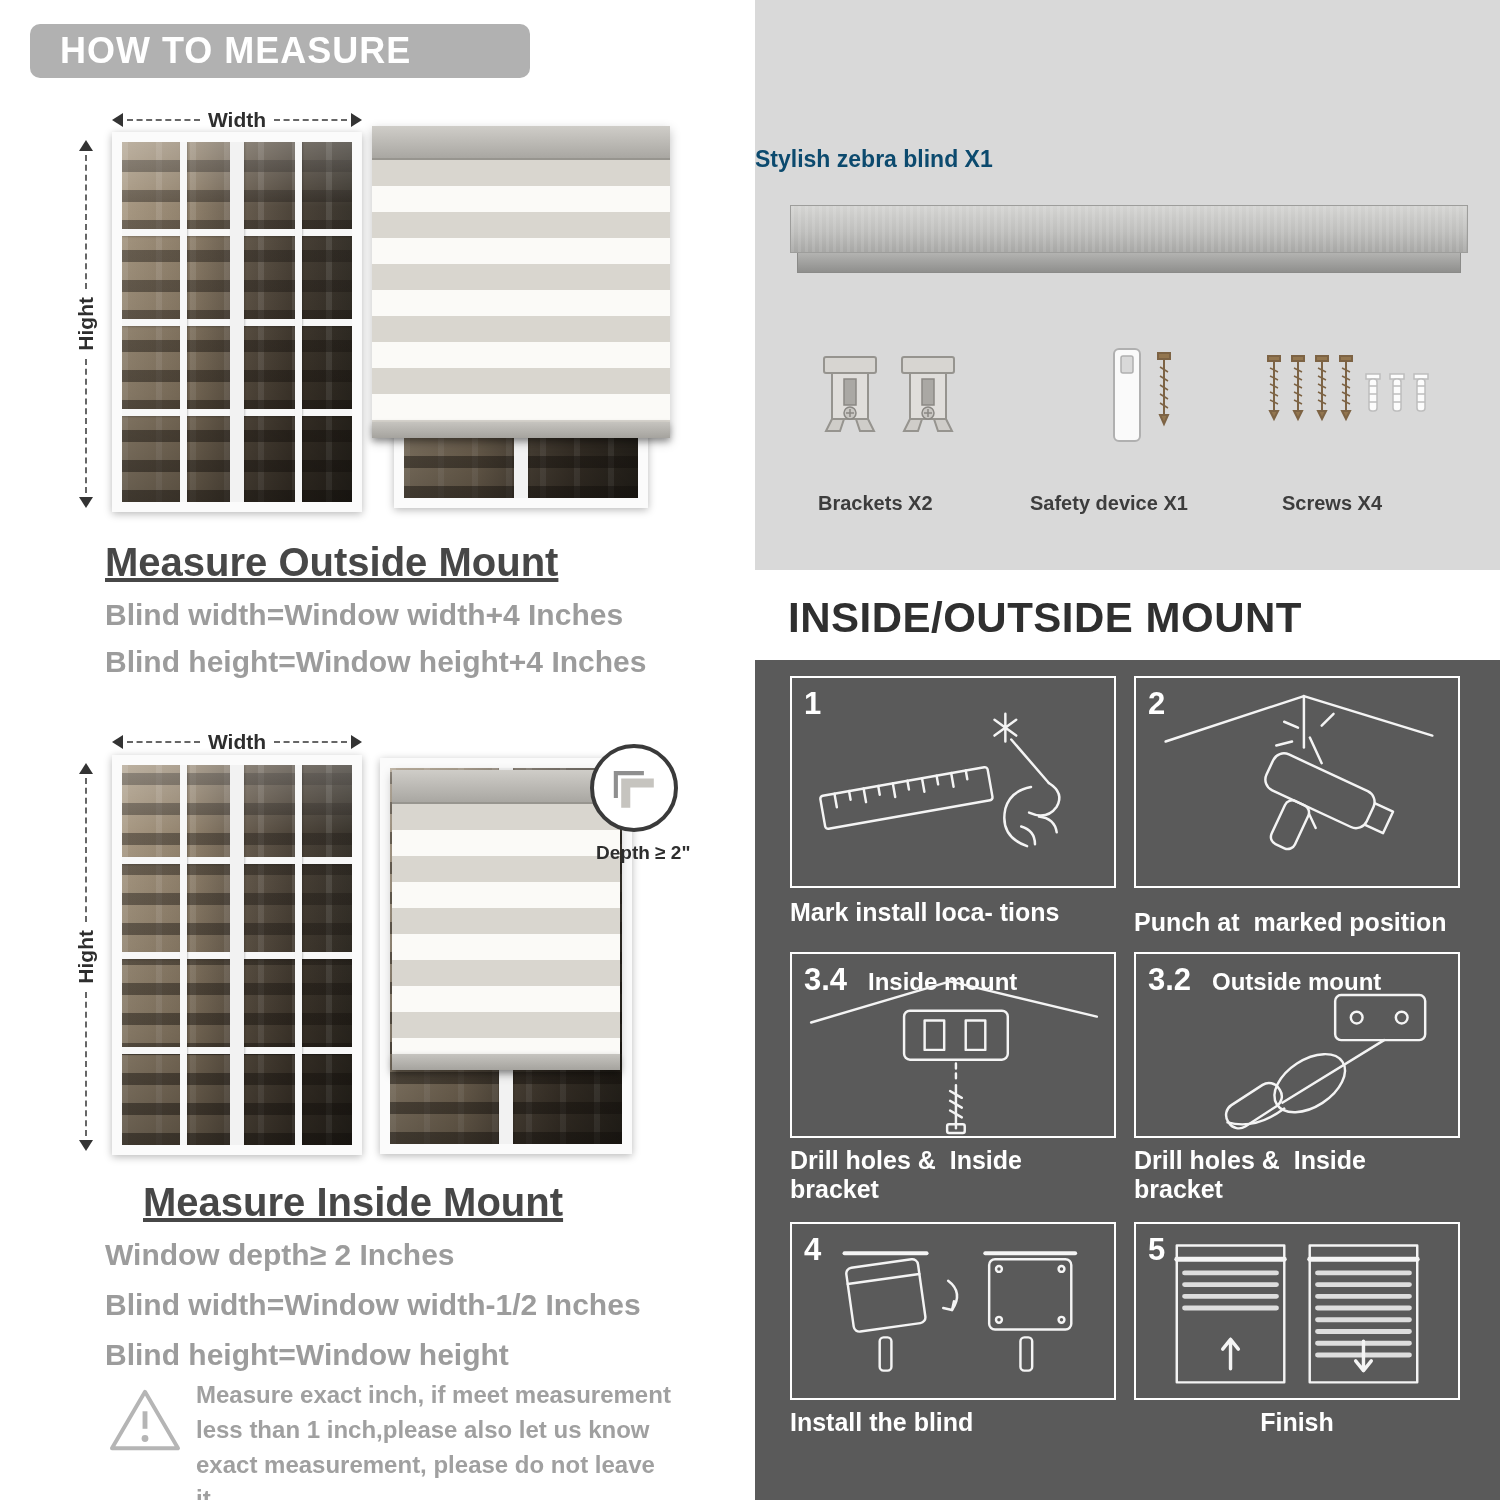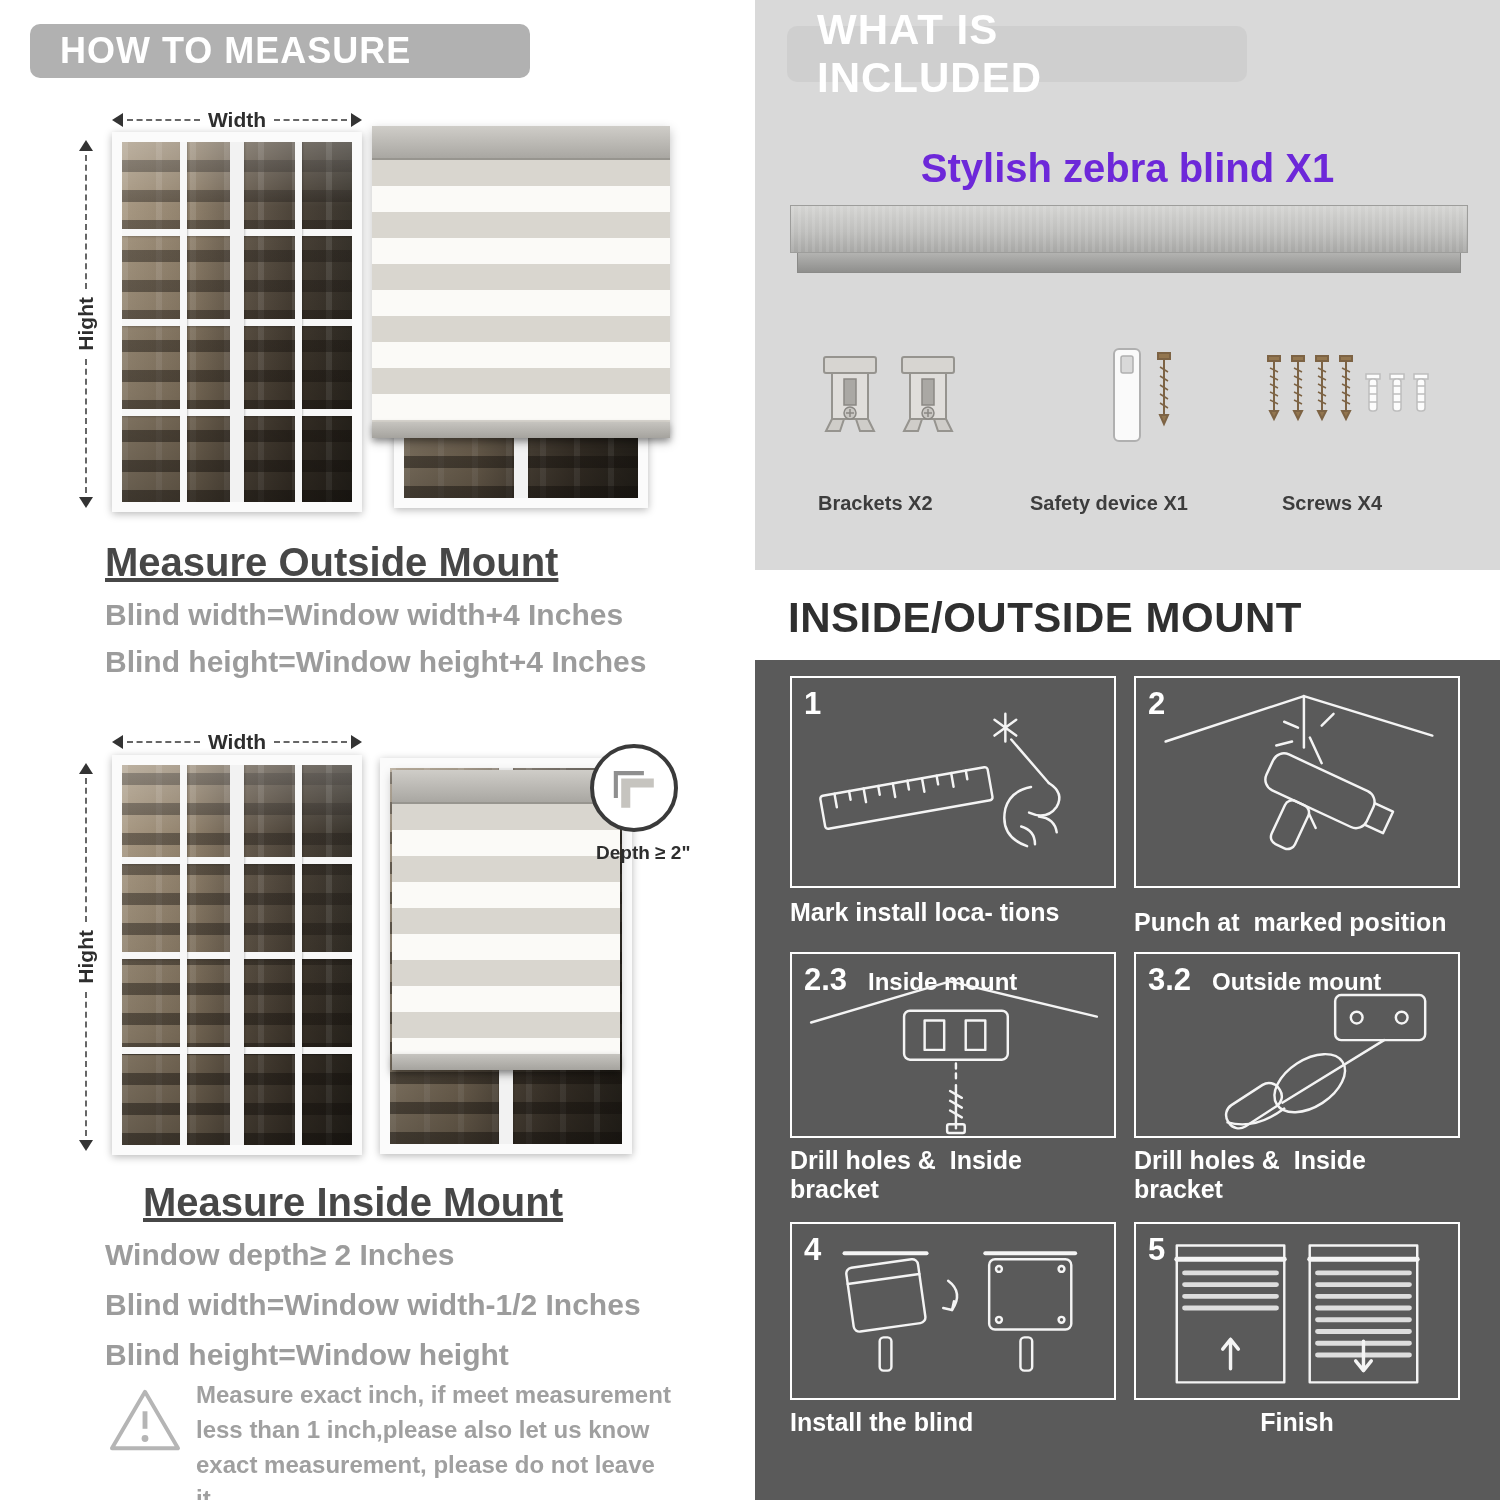--- a/index.html
+++ b/index.html
@@ -49,21 +49,21 @@
   .gray-line{font-weight:bold;font-size:30px;color:#9c9c9c;}
   .note-text{font-weight:bold;font-size:24px;line-height:1.45;color:#a0a0a0;}
 
   
   .depth-circle{width:88px;height:88px;border-radius:50%;border:4px solid #3a3a3a;background:#fff;
                 display:flex;align-items:center;justify-content:center;box-sizing:border-box;}
   .depth-label{font-weight:bold;font-size:19px;color:#2e2e2e;}
 
   
   .included-panel{background:#d9d9d9;}
-  .product-title{font-weight:bold;font-size:40px;color:#6d28d9;text-align:center;}
+  .product-title{font-weight:bold;font-size:23px;color:#0c4a6e;}
   .rail-top{height:48px;background:
       repeating-linear-gradient(90deg, rgba(255,255,255,.10) 0 3px, rgba(0,0,0,0) 3px 7px),
       linear-gradient(180deg,#d4d4d2 0%,#bfbfbd 55%,#a7a7a5 100%);
       border:1px solid #9d9d9b;box-sizing:border-box;}
   .rail-lip{height:20px;margin:0 7px;background:linear-gradient(180deg,#b3b3b1,#8f8f8d);border:1px solid #8a8a88;border-top:none;box-sizing:border-box;}
   .item-label{font-weight:bold;font-size:20px;color:#3d3d3d;}
 
   
   .mount-title{font-weight:bold;font-size:42px;color:#2f2f2f;letter-spacing:.5px;}
   .dark-panel{background:#5a5a5a;}
@@ -186,23 +186,20 @@
     <svg viewBox="0 0 80 72" width="78" height="70">
       <path d="M40 6 L74 64 H6 Z" fill="none" stroke="#b5b5b5" stroke-width="4" stroke-linejoin="round"></path>
       <line x1="40" y1="26" x2="40" y2="44" stroke="#b5b5b5" stroke-width="5"></line>
       <circle cx="40" cy="54" r="3.5" fill="#b5b5b5"></circle>
     </svg>
   </div>
   <div class="abs note-text" style="left:196px;top:1378px;width:480px;">Measure exact inch, if meet measurement less than 1 inch,please also let us know exact measurement, please do not leave it</div>
 
   <div class="abs included-panel" style="left:755px;top:0;width:745px;height:570px;"></div>
 
-  <div class="abs pill-header light" style="left:787px;top:26px;width:400px;height:56px;font-size:42px;">
-    <span style="color:#fff;">WHAT IS INCLUDED</span>
-  </div>
 
   <div class="abs product-title" style="left:755px;top:146px;width:745px;">Stylish zebra blind X1</div>
 
   <div class="abs" style="left:790px;top:205px;width:678px;">
     <div class="rail-top"></div>
     <div class="rail-lip"></div>
   </div>
 
   <div class="abs" style="left:818px;top:348px;display:flex;gap:14px;">
     <svg viewBox="0 0 64 86" width="64" height="96">
@@ -323,21 +320,21 @@
           <path d="M240 104 h20 v24 h-20"></path>
           <rect x="158" y="136" width="26" height="48" rx="8"></rect>
           <path d="M184 142 l12 10"></path>
         </g>
       </g>
     </svg>
   </div>
   <div class="abs step-caption" style="left:1134px;top:898px;width:326px;margin-top:10px;">Punch at  marked position</div>
 
   <div class="abs step" style="left:790px;top:952px;width:326px;height:186px;">
-    <div class="step-num">2.3</div>
+    <div class="step-num">3.4</div>
     <div class="step-sub">Inside mount</div>
     <svg class="step-art" viewBox="0 0 326 186" preserveAspectRatio="xMidYMid meet">
       <g class="lineart">
         <path d="M18 70 L160 28 L310 64"></path>
         <rect x="113" y="58" width="106" height="50" rx="6"></rect>
         <rect x="134" y="68" width="20" height="30"></rect>
         <rect x="176" y="68" width="20" height="30"></rect>
         <path d="M166 112 v18" stroke-dasharray="5 5"></path>
         <path d="M166 178 v-44"></path>
         <path d="M160 140 l12 7 M160 150 l12 7 M160 160 l12 7"></path>

